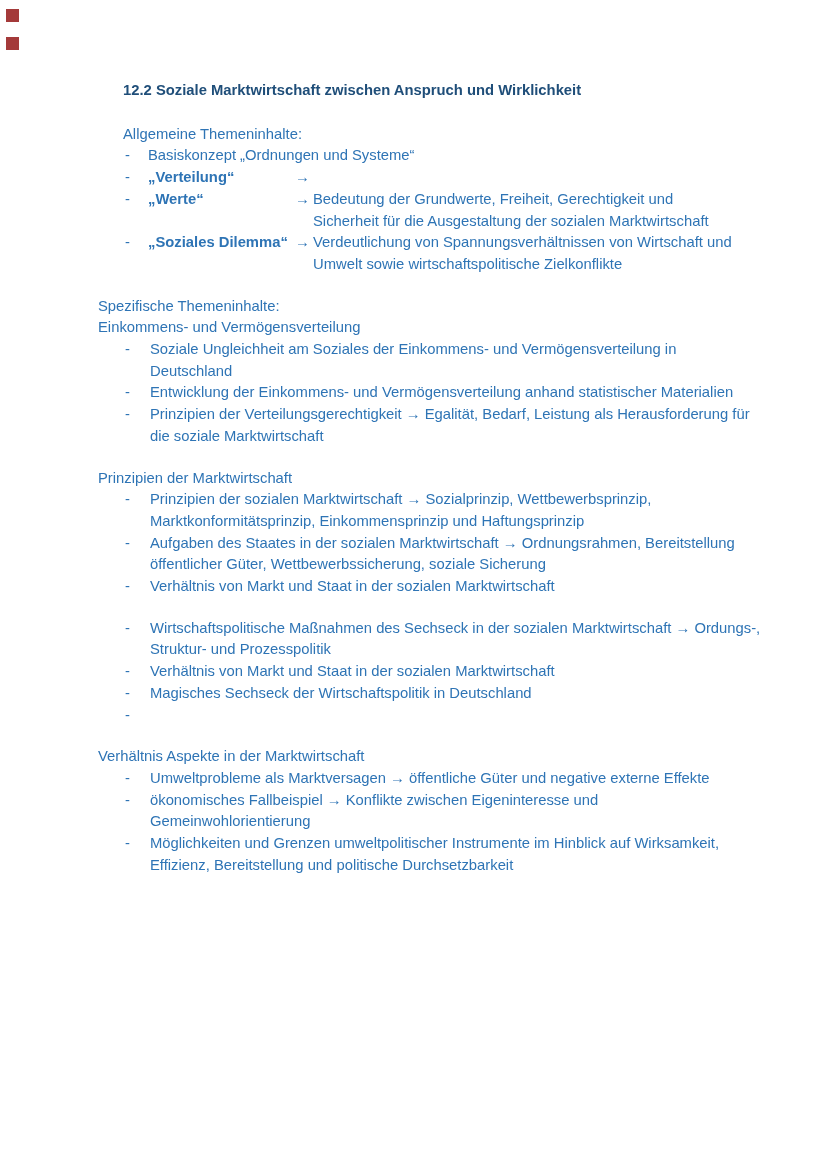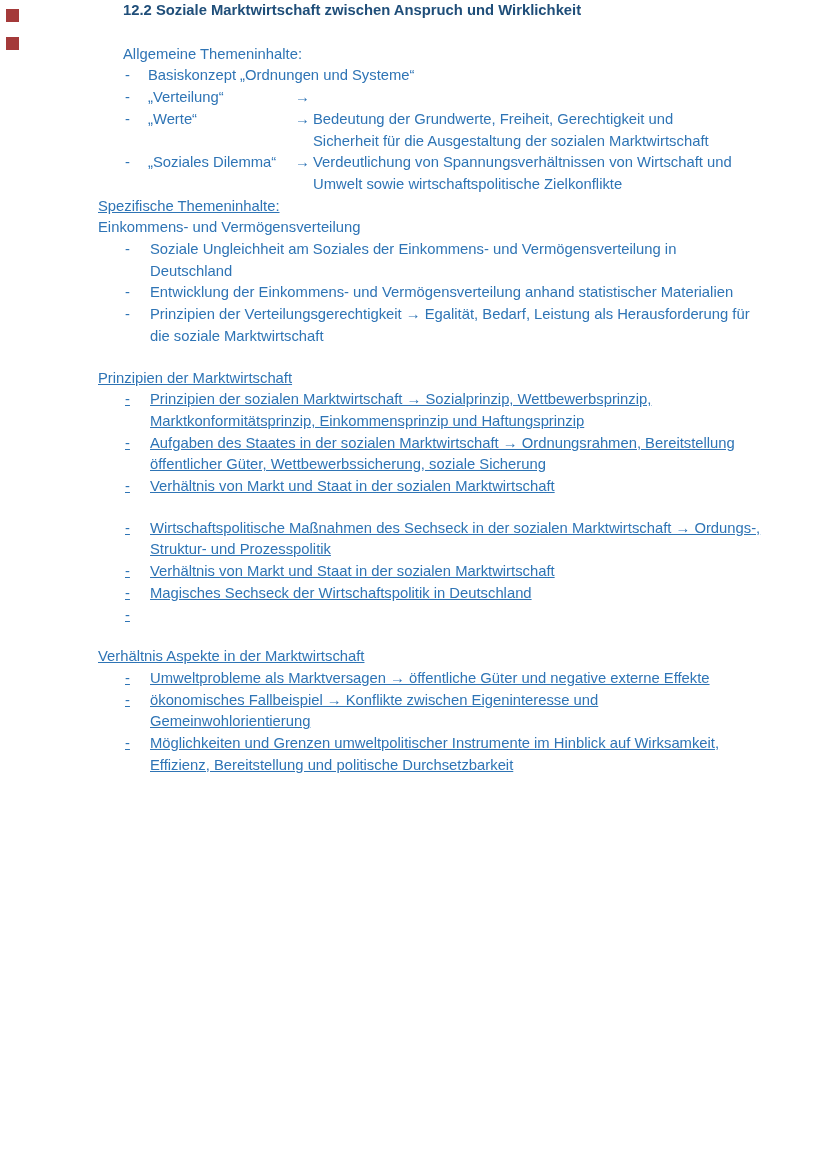--- a/index.html
+++ b/index.html
@@ -7,20 +7,21 @@
   .page {
     position: relative;
     width: 828px;
     height: 1170px;
     background: #ffffff;
     font-family: "Liberation Sans", sans-serif;
     font-size: 14.8px;
     line-height: 21.7px;
     color: #2E74B5;
     overflow: hidden;
+    padding-top: 80px;
   }
   .marker {
     position: absolute;
     left: 6px;
     width: 13px;
     height: 13px;
     background: #A43A3A;
   }
   .marker-1 { top: 9px; }
   .marker-2 { top: 37px; }
@@ -31,31 +32,31 @@
     color: #1F4E79;
   }
 
   .ag-heading {
     margin-left: 123px;
     margin-top: 22px;
   }
   .ag-list { margin-left: 125px; }
   .ag-row { display: flex; align-items: flex-start; }
   .dash  { flex: 0 0 23px; }
-  .term  { flex: 0 0 147px; }
+  .term  { flex: 0 0 147px; font-weight: bold; }
   .term-wide { flex: 1 1 auto; }
   .arrow { flex: 0 0 18px; font-weight: bold; }
   .desc  { flex: 0 0 430px; max-width: 430px; }
 
   .sp-heading {
     margin-left: 98px;
-    text-decoration: underline;
+    margin-top: 20px;
   }
   .section-title { margin-left: 98px; }
-  .section + .section { margin-top: 20px; text-decoration: underline; }
+  .section + .section { margin-top: 20px; }
   .sp-row { display: flex; margin-left: 125px; align-items: flex-start; }
   .dash2 { flex: 0 0 25px; }
   .sp-text { max-width: 612px; }
 </style>
 </head>
 <body>
 
 <div class="page">
 
   <div class="marker marker-1"></div>

